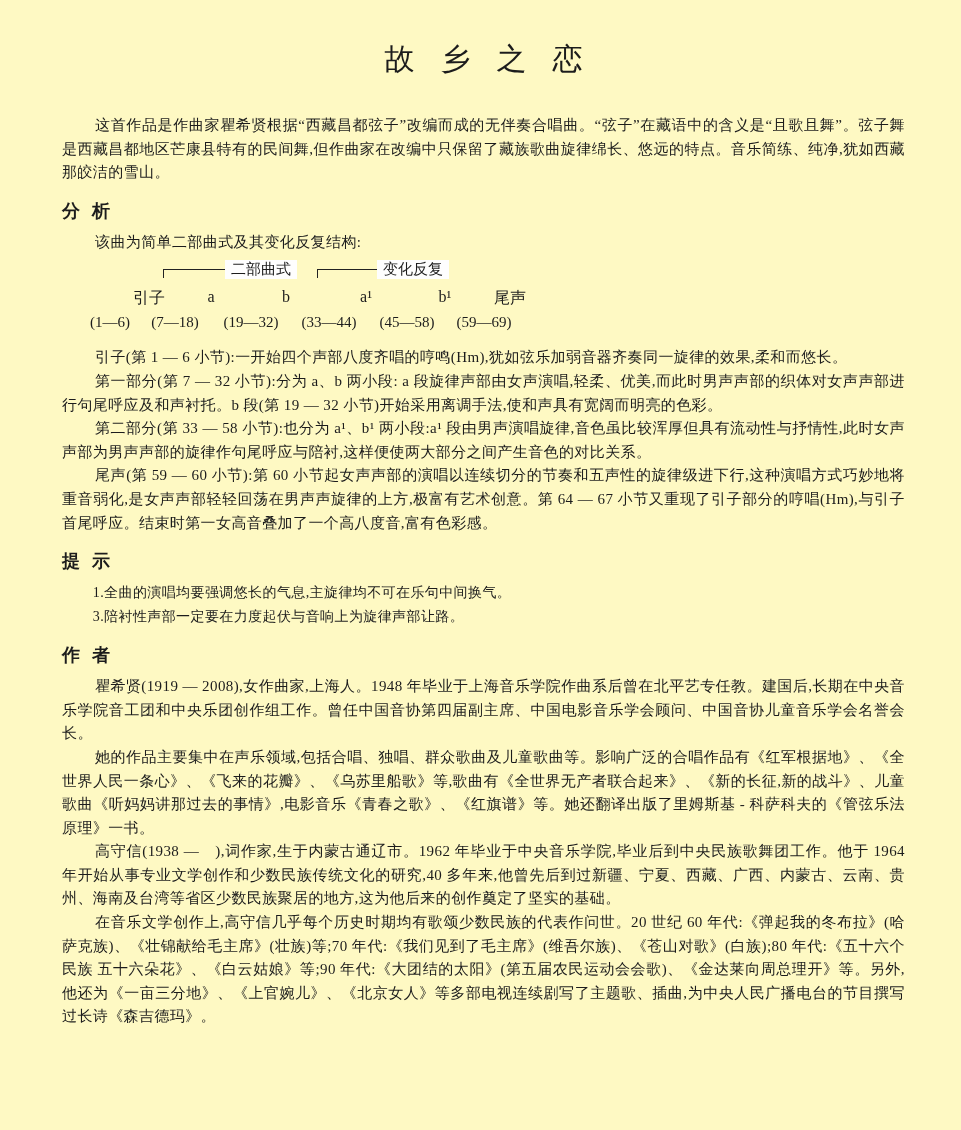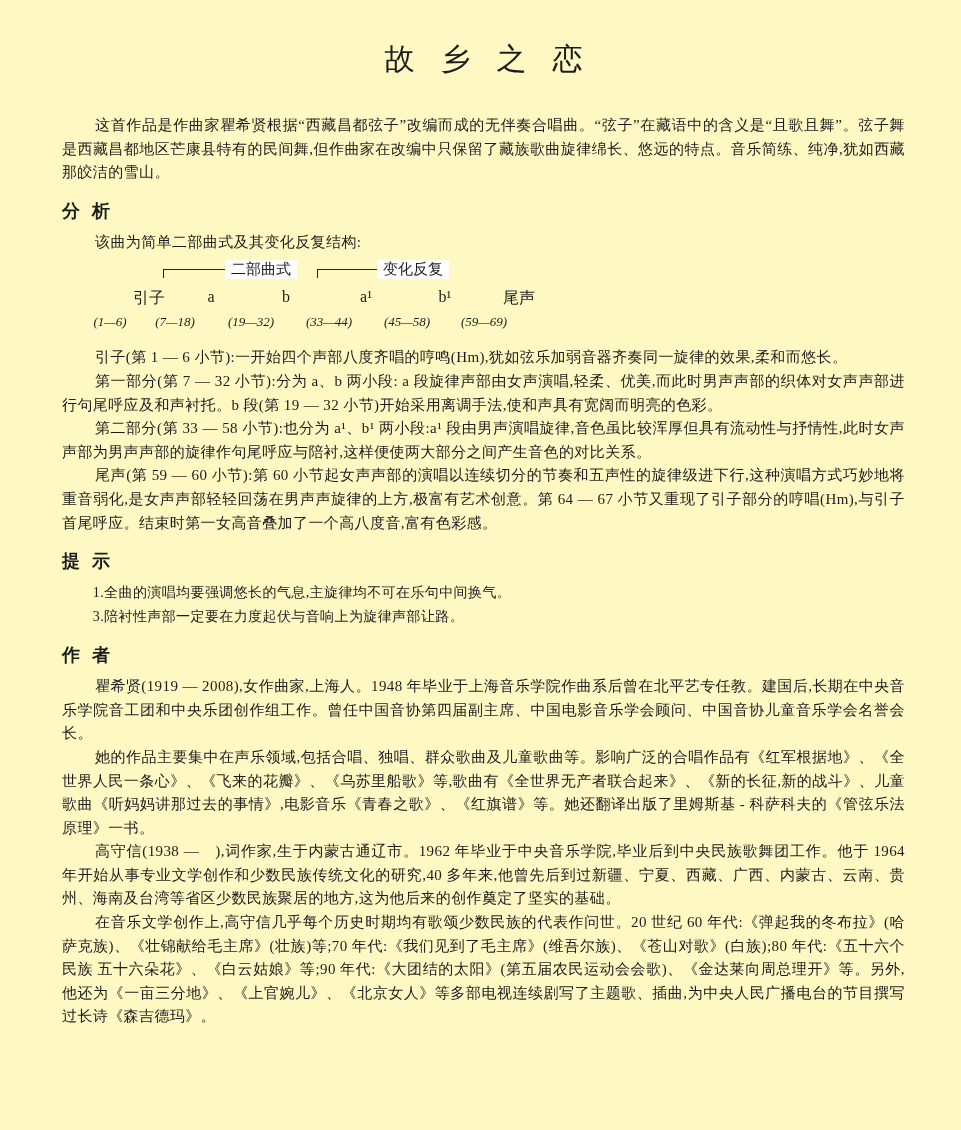--- a/index.html
+++ b/index.html
@@ -56,23 +56,23 @@
   .bracket .line   { position: absolute; left: 0; right: 0; top: 9px; border-top: 1.6px solid #222; }
   .bracket .tick-l { position: absolute; left: 0;  top: 9px; height: 9px; width: 0; border-left: 1.6px solid #222; }
   .bracket .tick-r { position: absolute; right: 0; top: 9px; height: 9px; width: 0; border-right: 1.6px solid #222; }
   .bracket .blabel {
     position: absolute; left: 50%; top: 0; transform: translateX(-50%);
     background: #fefefe; padding: 0 6px; font-size: 15px; white-space: nowrap; z-index: 2; margin-left: 48px;
   }
   .bracket.b1 { left: 101px; width: 100px; }
   .bracket.b2 { left: 255px; width: 96px; text-align: center; }
   .dlabel { position: absolute; top: 28px; transform: translateX(-50%); white-space: nowrap; margin-left: 36px; }
-  .drange { position: absolute; top: 54px; transform: translateX(-50%); white-space: nowrap; font-size: 13px; font-style: italic; }
+  .drange { position: absolute; top: 54px; transform: translateX(-50%); white-space: nowrap; font-size: 15px; }
   .c0 { left: 51px; }  .c1 { left: 113px; } .c2 { left: 188px; }
-  .c3 { left: 268px; } .c4 { left: 347px; } .c5 { left: 421px; }
+  .c3 { left: 268px; } .c4 { left: 347px; } .c5 { left: 412px; }
   .r0 { left: 48px; }  .r1 { left: 113px; } .r2 { left: 189px; }
   .r3 { left: 267px; text-align: right; } .r4 { left: 345px; text-align: center; } .r5 { left: 422px; }
 </style>
 </head>
 <body>
 
 <div class="page">
 
   <h1 class="doc-title">故乡之恋</h1>
 

